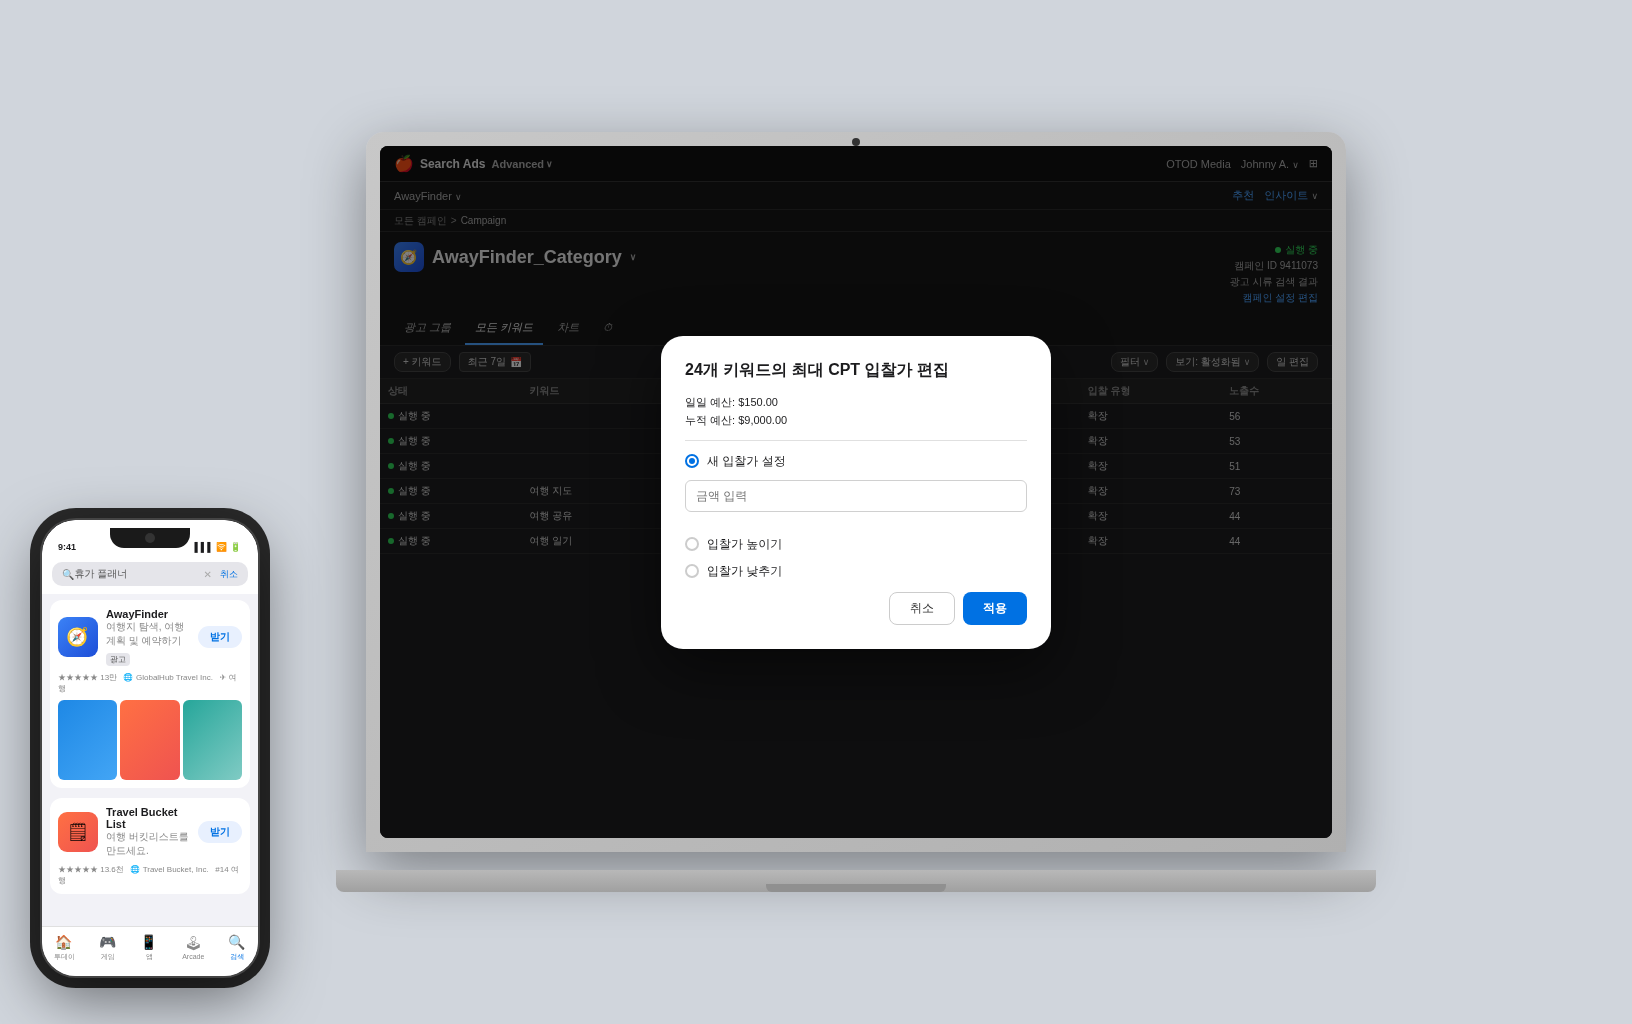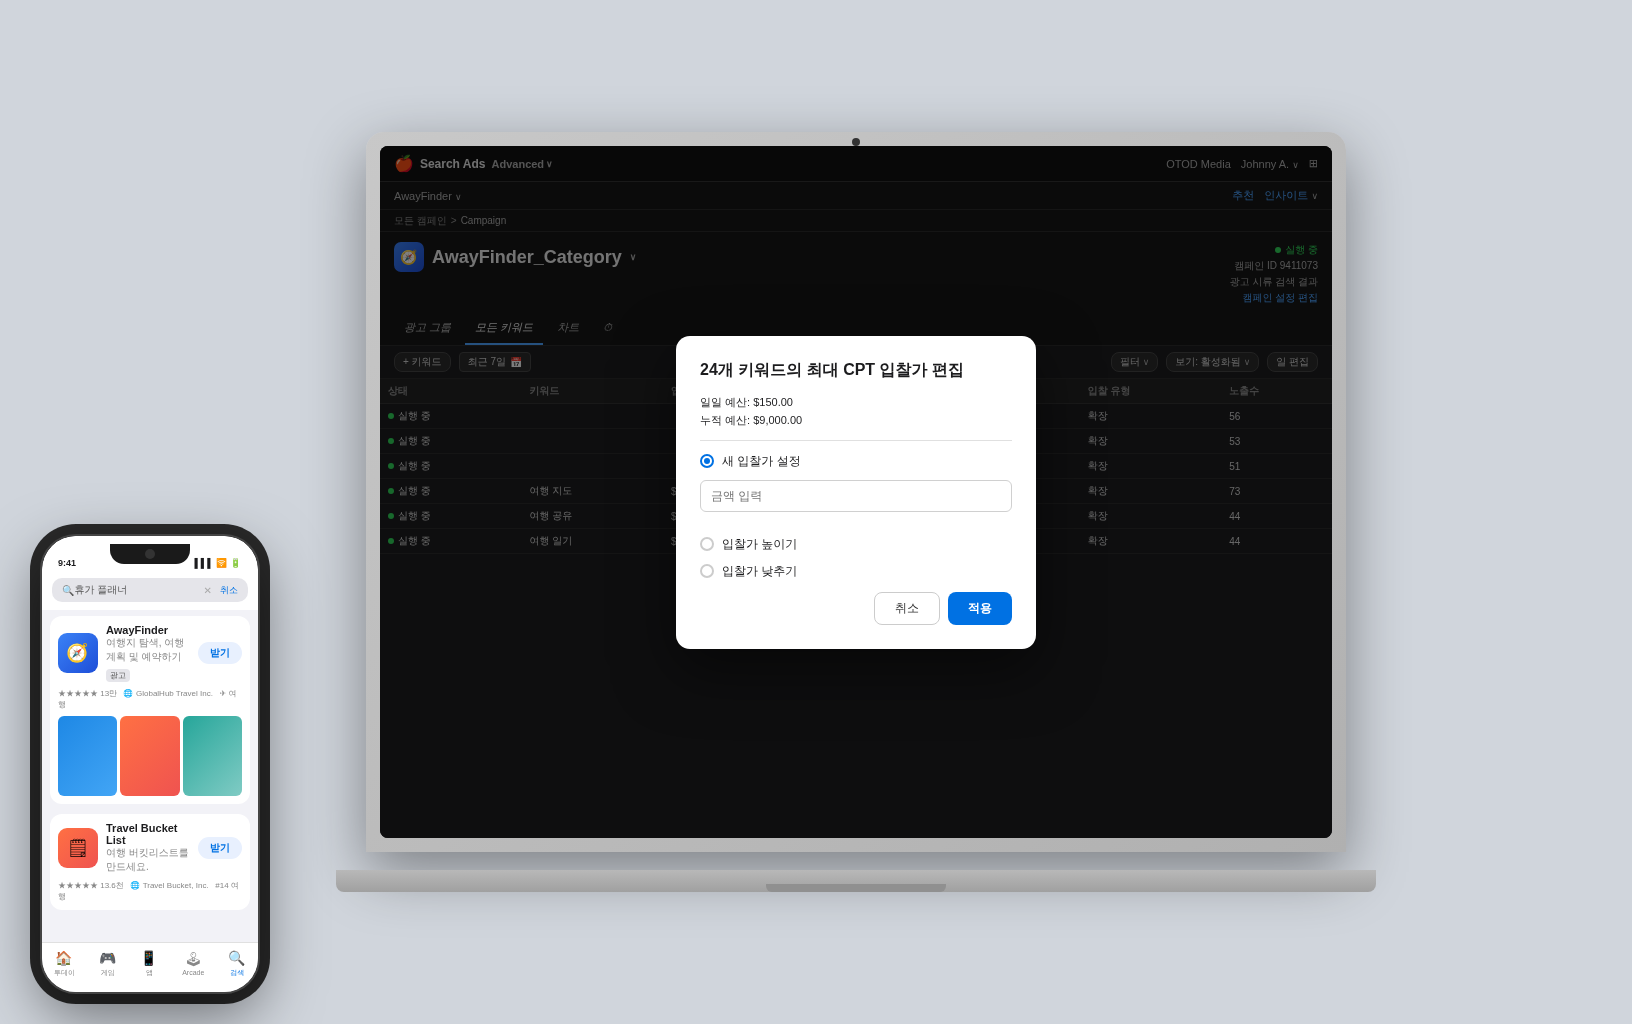--- a/index.html
+++ b/index.html
@@ -267,22 +267,22 @@
       position: absolute;
       top: 0; left: 0; right: 0; bottom: 0;
       background: rgba(0,0,0,0.5);
       display: flex;
       align-items: center;
       justify-content: center;
       z-index: 100;
     }
     .modal-box {
       background: #ffffff;
-      border-radius: 14px;
-      width: 360px;
+      border-radius: 22px;
+      width: 390px;
       padding: 24px;
       color: #1c1c1e;
       box-shadow: 0 20px 60px rgba(0,0,0,0.5);
     }
     .modal-title {
       font-size: 16px;
       font-weight: 700;
       color: #1c1c1e;
       margin-bottom: 14px;
     }
@@ -360,21 +360,21 @@
       color: #fff;
       font-size: 12px;
       font-weight: 600;
       cursor: pointer;
     }
 
     
     .phone-wrapper {
       position: absolute;
       left: 40px;
-      bottom: 30px;
+      bottom: 46px;
       width: 220px;
       height: 460px;
       z-index: 200;
     }
     .phone-body {
       width: 220px;
       height: 460px;
       background: #1a1a1a;
       border-radius: 36px;
       box-shadow: 0 20px 60px rgba(0,0,0,0.5), inset 0 0 0 1.5px #3a3a3a, 0 0 0 10px #2a2a2a;

